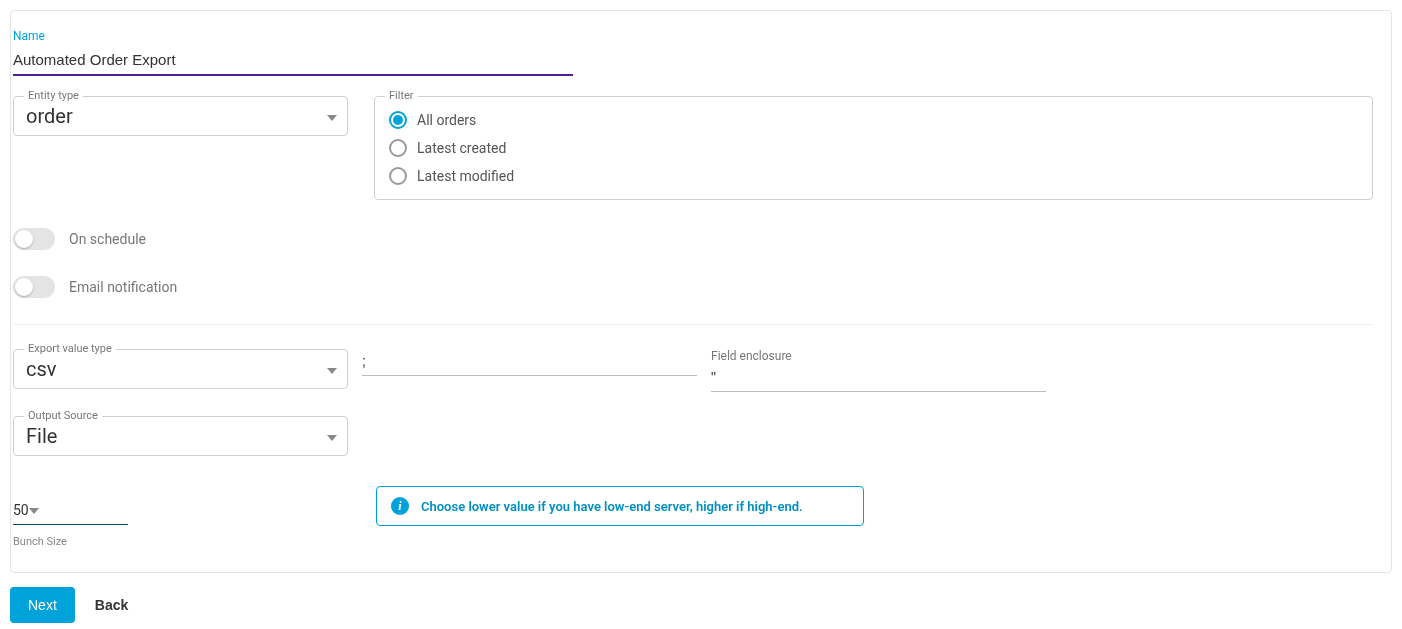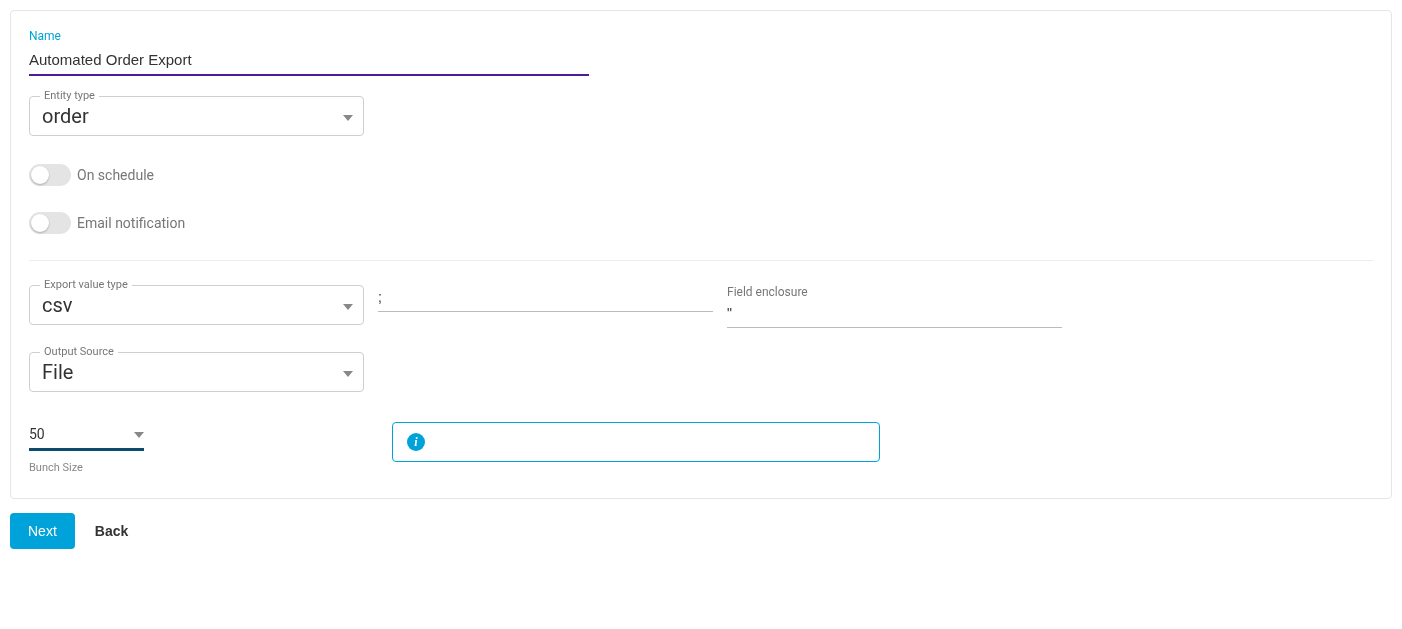--- a/index.html
+++ b/index.html
@@ -7,21 +7,21 @@
     margin: 0;
     padding: 10px;
     font-family: -apple-system, BlinkMacSystemFont, "Segoe UI", Roboto, Arial, sans-serif;
     background: #fff;
     color: #333;
     font-size: 14px;
   }
   .panel {
     border: 1px solid #e5e5e5;
     border-radius: 4px;
-    padding: 18px 18px 24px 18px;
+    padding: 18px 18px 24px 2px;
   }
   
   .name-block { margin-bottom: 20px; }
   .name-label {
     color: #00a3d9;
     font-size: 12px;
     margin-bottom: 4px;
   }
   .name-field {
     border: none;
@@ -106,21 +106,21 @@
     height: 10px;
     border-radius: 50%;
     background: #00a3d9;
   }
   .radio-label { color: #555; }
 
   
   .toggle-row {
     display: flex;
     align-items: center;
-    gap: 6px;
+    gap: 14px;
     margin-bottom: 26px;
   }
   .toggle {
     width: 42px;
     height: 22px;
     border-radius: 11px;
     background: #e4e4e4;
     position: relative;
     cursor: pointer;
   }
@@ -153,26 +153,26 @@
     background: transparent;
   }
 
   .output-row { margin-bottom: 30px; }
 
   
   .bunch-row { display: flex; gap: 14px; align-items: flex-start; }
   .bunch-col { width: 115px; }
   .bunch-select {
     border: none;
-    border-bottom: 3px solid #0c4a6e;
-    display: flex;
-    align-items: center;
-    justify-content: space-between;
+    border-bottom: 1px solid #0c4a6e;
+    display: flex;
+    align-items: center;
     padding: 4px 0 6px 0;
     cursor: pointer;
+    margin-top: 12px;
   }
   .bunch-value { font-size: 14px; color: #333; }
   .bunch-caret { color: #888; font-size: 12px; }
   .bunch-helper { font-size: 11px; color: #888; margin-top: 10px; }
   .alert {
     border: 1px solid #00a3d9;
     border-radius: 4px;
     padding: 10px 14px;
     display: flex;
     align-items: center;
@@ -237,20 +237,38 @@
         <span class="legend">Entity type</span>
         <span class="value">order</span>
         <span class="caret">
           <svg class="caret-svg" viewBox="0 0 10 6">
               <path d="M0 0 L5 6 L10 0 Z" fill="#888"></path>
             </svg>
         </span>
       </div>
     </div>
 
+    <div class="fieldset">
+      <span class="legend">Filter</span>
+
+      <div class="radio-item">
+        <span class="radio-outer checked">
+            <span class="radio-inner"></span>
+          </span>
+        <span class="radio-label">All orders</span>
+      </div>
+      <div class="radio-item">
+        <span class="radio-outer"></span>
+        <span class="radio-label">Latest created</span>
+      </div>
+      <div class="radio-item">
+        <span class="radio-outer"></span>
+        <span class="radio-label">Latest modified</span>
+      </div>
+    </div>
 
   </div>
 
   <div class="toggle-row">
     <div class="toggle">
         <div class="knob"></div>
       </div>
     <span class="toggle-label">On schedule</span>
   </div>
   <div class="toggle-row">
@@ -307,20 +325,21 @@
             </svg>
         </span>
       </div>
       <div class="bunch-helper">Bunch Size</div>
     </div>
 
     <div style="width:220px; flex:0 0 auto;"></div>
 
     <div class="alert">
       <div class="alert-icon">i</div>
+      <div class="alert-text">Choose lower value if you have low-end server, higher if high-end.</div>
     </div>
   </div>
 
 </div>
 
 <div class="button-row">
   <button class="btn-primary">Next</button>
   <button class="btn-text">Back</button>
 </div>
 

